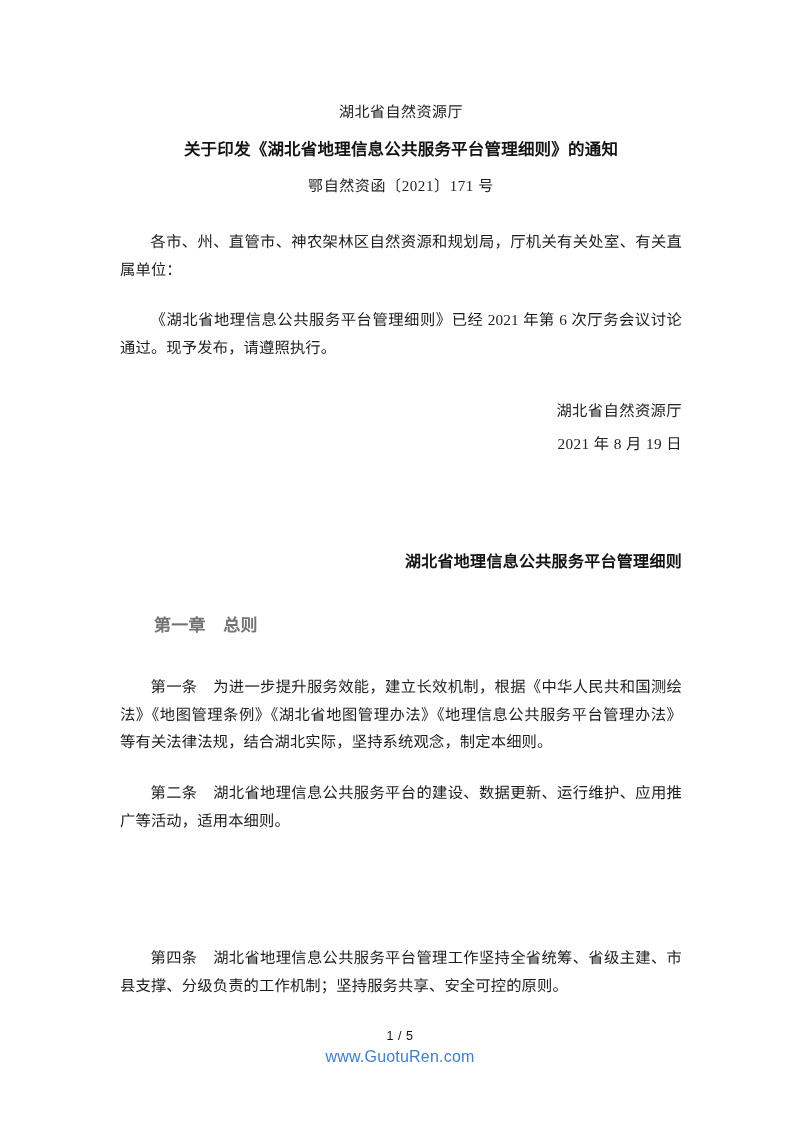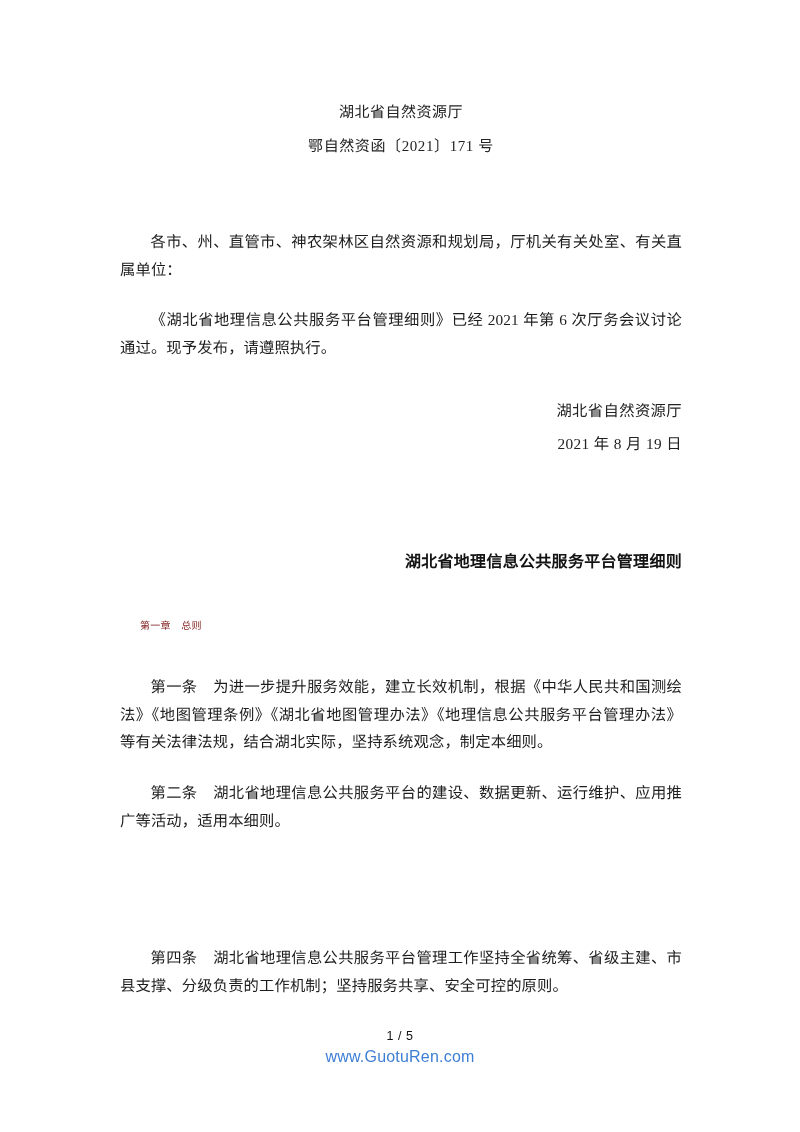--- a/index.html
+++ b/index.html
@@ -108,24 +108,24 @@
     font-family: Liberation Mono, monospace;
     font-weight: bold;
     font-size: 16px;
     line-height: 26px;
     color: #141414;
     letter-spacing: 0.3px;
   }
   .chapter-heading {
     top: 613px;
     font-family: "Liberation Sans", "DejaVu Sans", sans-serif;
-    font-weight: normal;
-    font-size: 10px;
+    font-weight: bold;
+    font-size: 17px;
     line-height: 26px;
-    color: #7f1d1d;
+    color: #737373;
     text-indent: 2em;
     letter-spacing: 0.3px;
   }
 
   .article-1 { top: 673px; }
   .article-2 { top: 779px; }
   .article-3 { top: 861px; }
   .article-4 { top: 944px; }
 
   
@@ -155,20 +155,21 @@
     cursor: pointer;
   }
 </style>
 </head>
 <body>
 
 <div class="page">
 
   <div class="col masthead">
     <div class="issuer-line">湖北省自然资源厅</div>
+    <div class="notice-title">关于印发《湖北省地理信息公共服务平台管理细则》的通知</div>
     <div class="doc-number">鄂自然资函〔2021〕171 号</div>
   </div>
 
   <div class="col body-para recipients">各市、州、直管市、神农架林区自然资源和规划局，厅机关有关处室、有关直属单位：</div>
 
   <div class="col body-para resolution">《湖北省地理信息公共服务平台管理细则》已经 2021 年第 6 次厅务会议讨论通过。现予发布，请遵照执行。</div>
 
   <div class="col signature">
     <div class="sign-org">湖北省自然资源厅</div>
     <div class="sign-date">2021 年 8 月 19 日</div>

